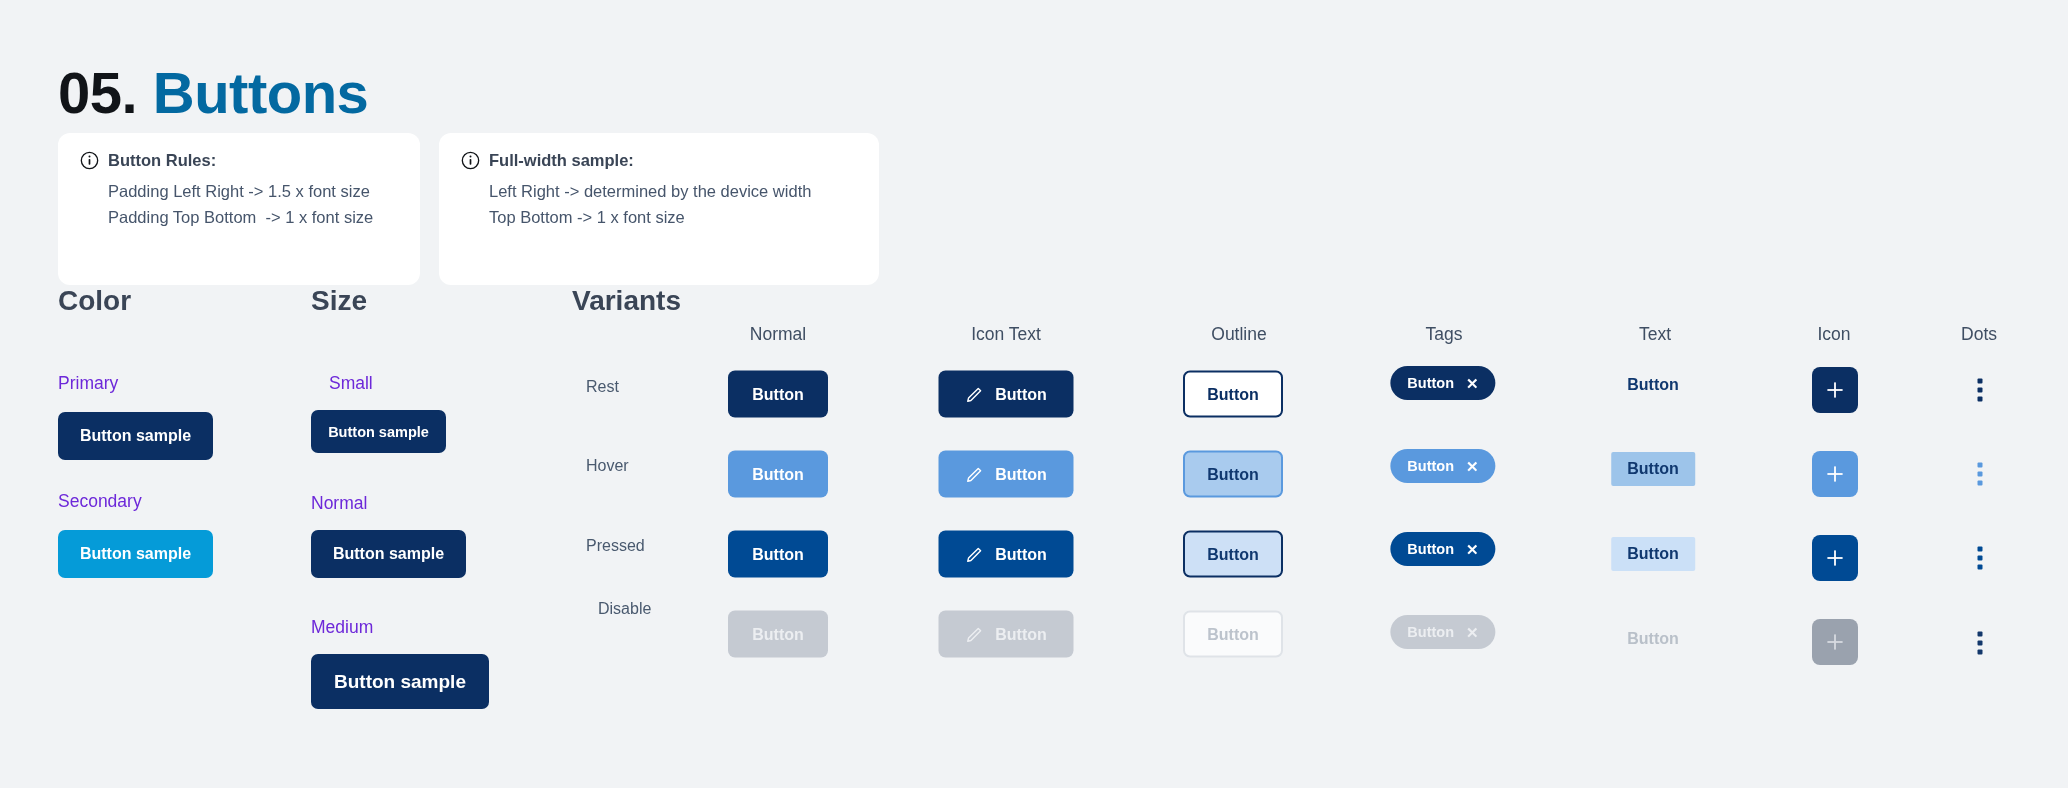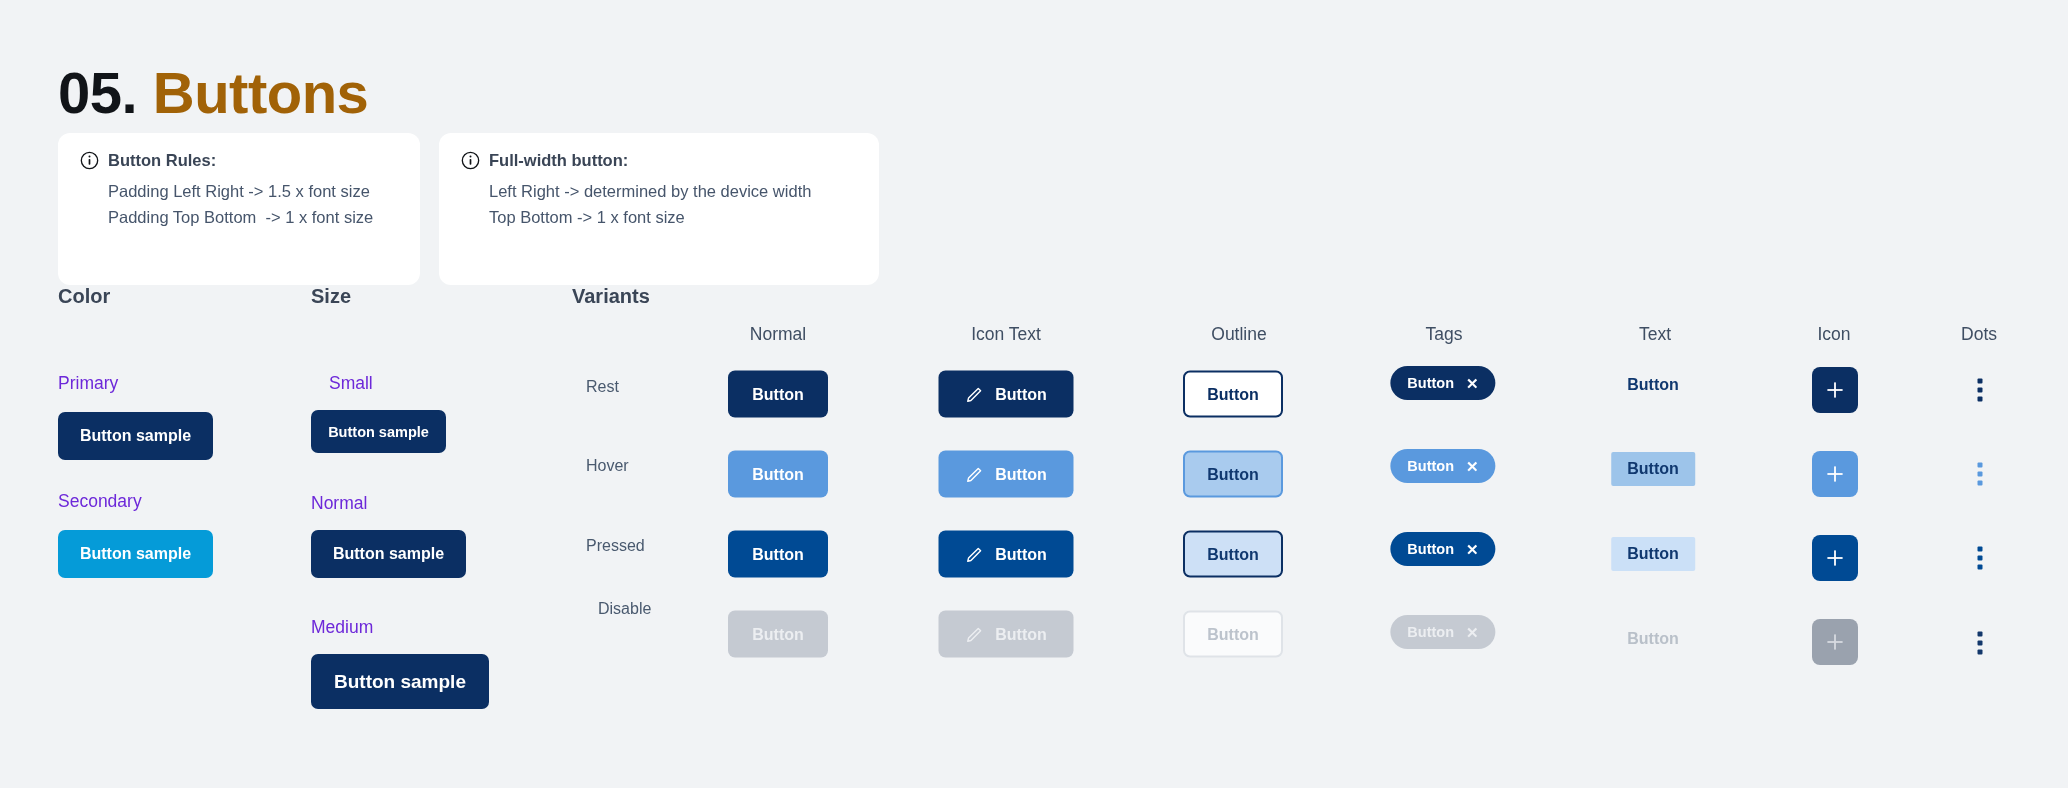--- a/index.html
+++ b/index.html
@@ -21,21 +21,21 @@
     position: absolute;
     left: 58px;
     top: 22px;
     font-size: 58px;
     font-weight: 700;
     letter-spacing: -0.5px;
     line-height: 1.1;
     white-space: nowrap;
   }
   .title-num { color: #111418; }
-  .title-word { color: #a16207; }
+  .title-word { color: #0369a1; }
 
   
   .cards {
     position: absolute;
     left: 58px;
     top: 133px;
     display: flex;
     gap: 19px;
   }
   .card {
@@ -71,21 +71,21 @@
   .card-line {
     font-size: 16.5px;
     line-height: 1.55;
     color: #46556b;
     white-space: pre;
   }
 
   
   .sec-heading {
     position: absolute;
-    font-size: 20px;
+    font-size: 28px;
     font-weight: 700;
     color: #3a4556;
     white-space: nowrap;
   }
   #h-color    { left: 58px;  top: 285px; }
   #h-size     { left: 311px; top: 285px; }
   #h-variants { left: 572px; top: 285px; }
 
   
   .sub-label {
@@ -285,21 +285,21 @@
 
   <div class="card card-2">
     <div class="card-head">
       <span>
         <svg class="info-icon" viewBox="0 0 20 20" aria-hidden="true">
           <circle cx="10" cy="10" r="8.6" fill="none" stroke="#111418" stroke-width="1.4"></circle>
           <circle cx="10" cy="5.9" r="1.05" fill="#111418"></circle>
           <rect x="9.1" y="8.3" width="1.8" height="6.2" rx="0.8" fill="#111418"></rect>
         </svg>
       </span>
-      <span class="card-title">Full-width button:</span>
+      <span class="card-title">Full-width sample:</span>
     </div>
     <div class="card-lines">
       <div class="card-line">Left Right -&gt; determined by the device width</div>
       <div class="card-line">Top Bottom -&gt; 1 x font size</div>
     </div>
   </div>
 
 </div>
 
 <div class="sec-heading" id="h-color">Color</div>

